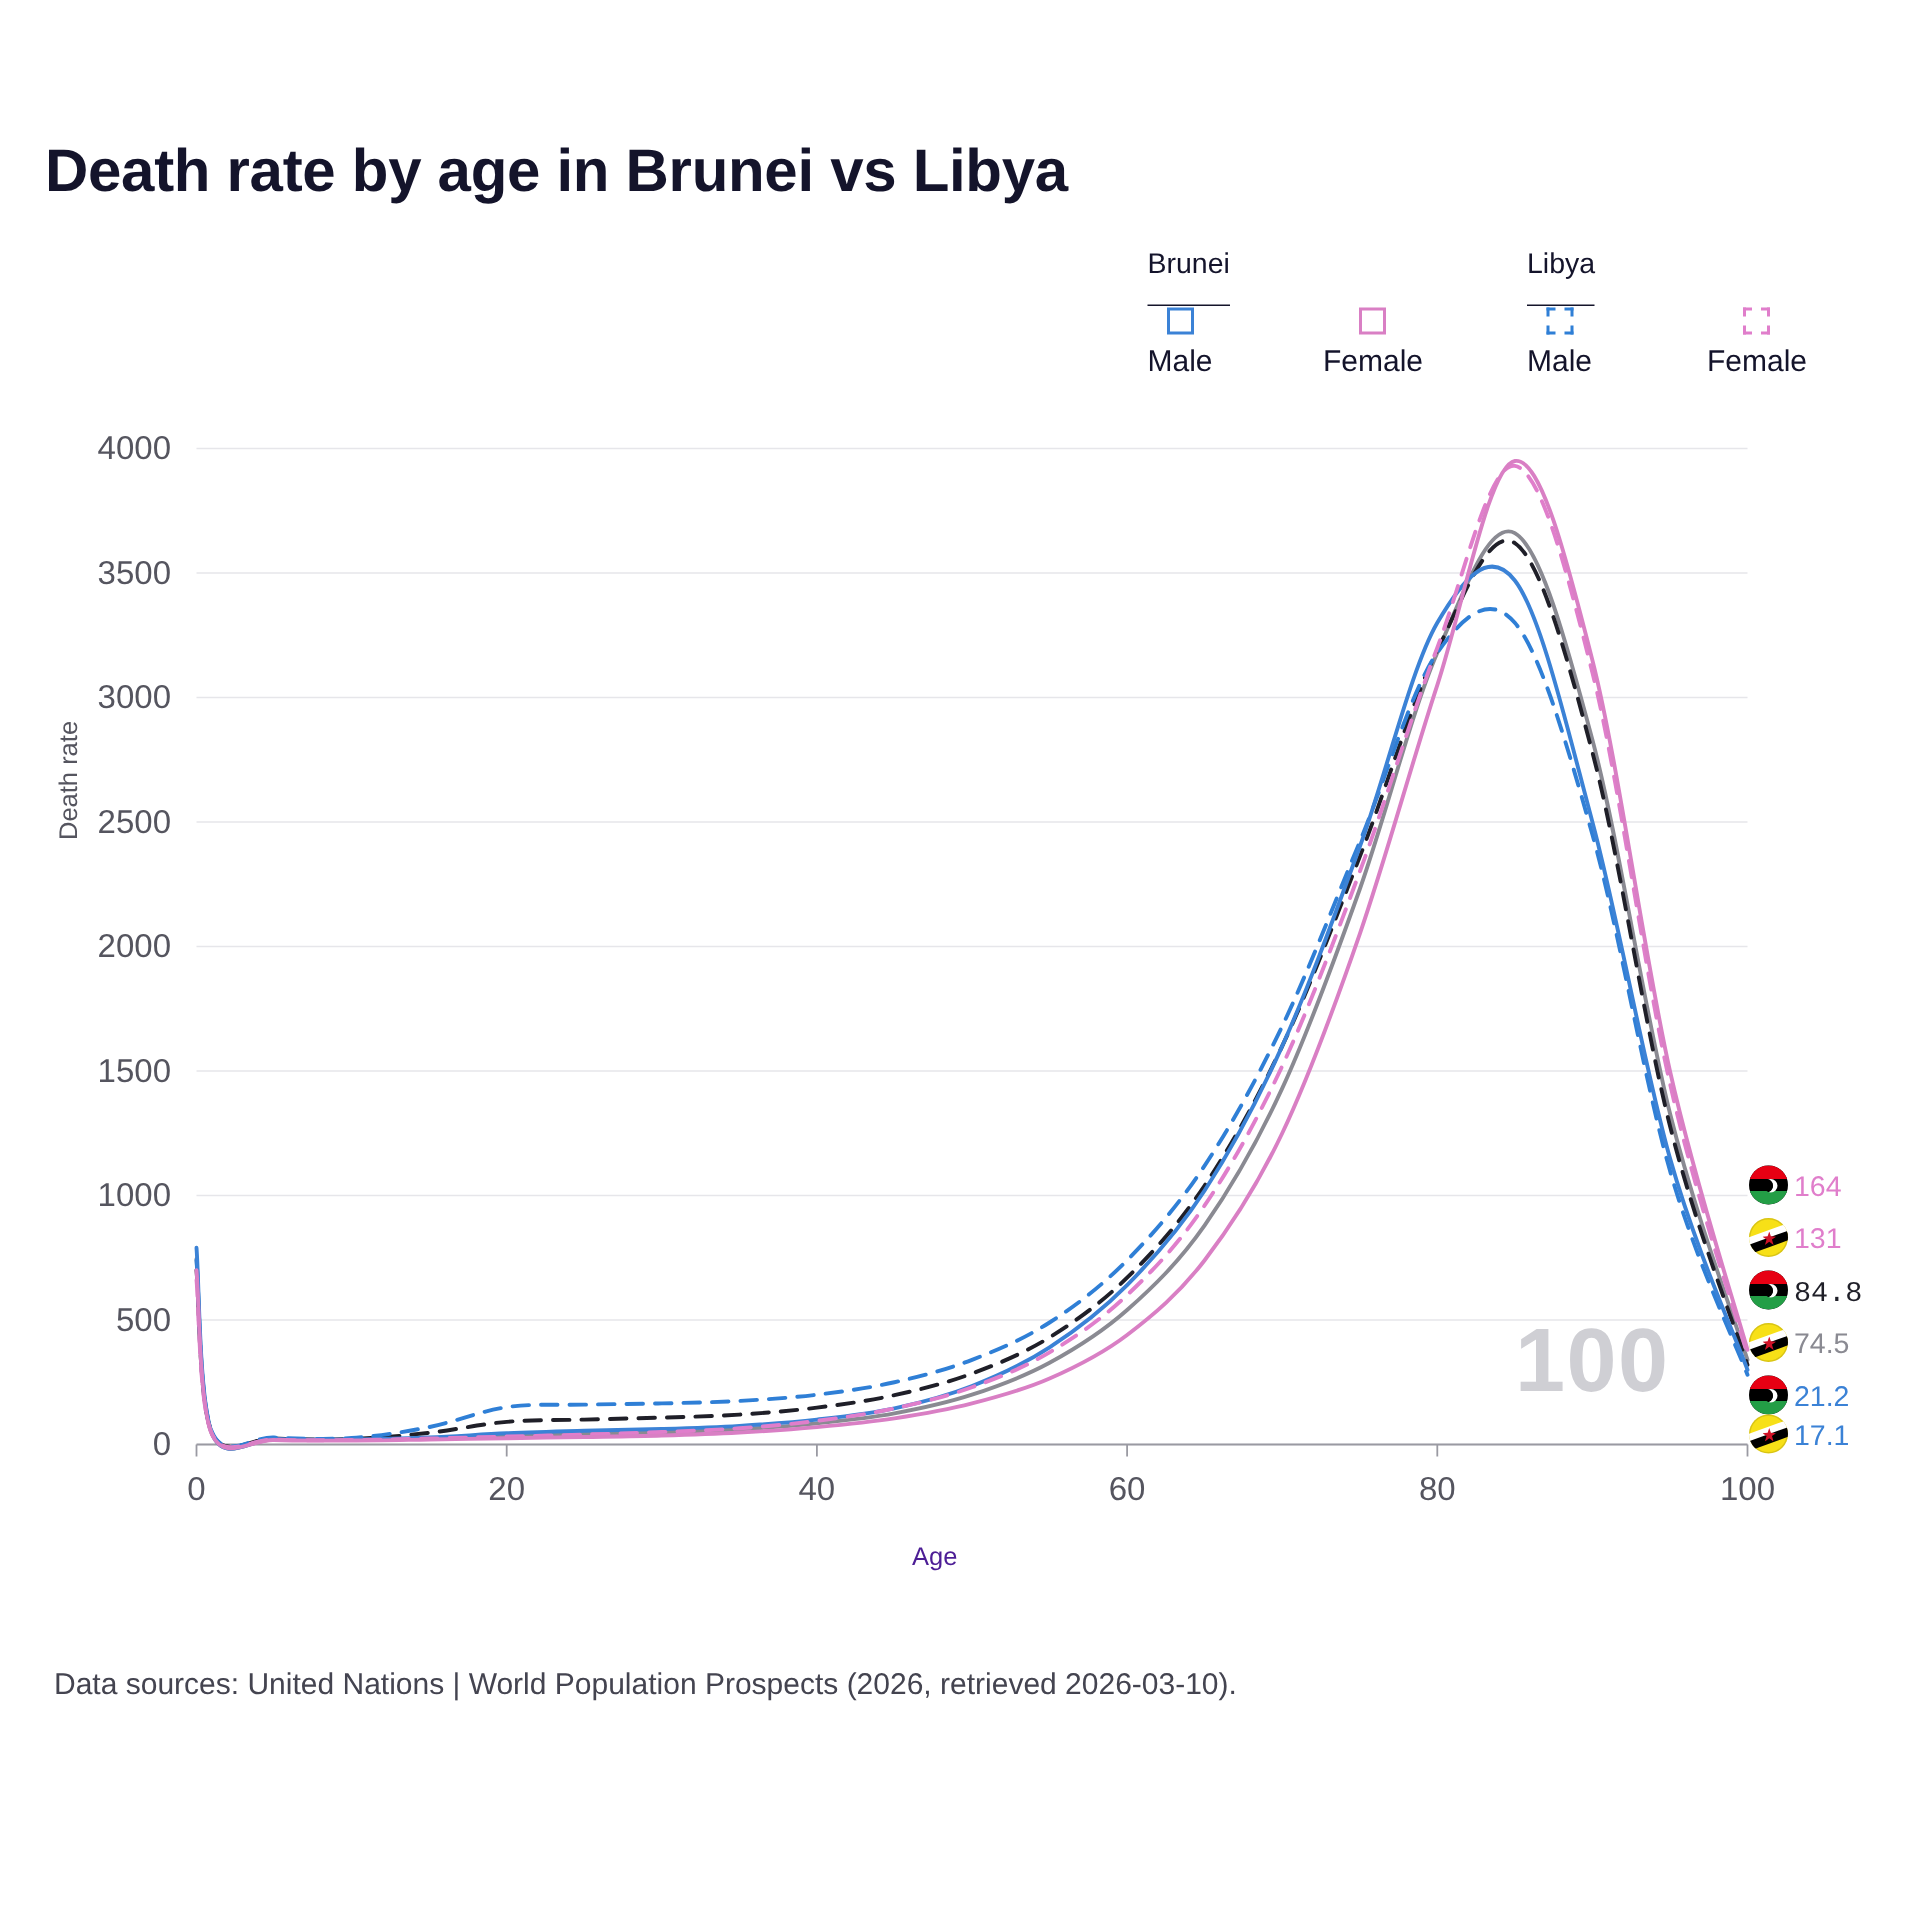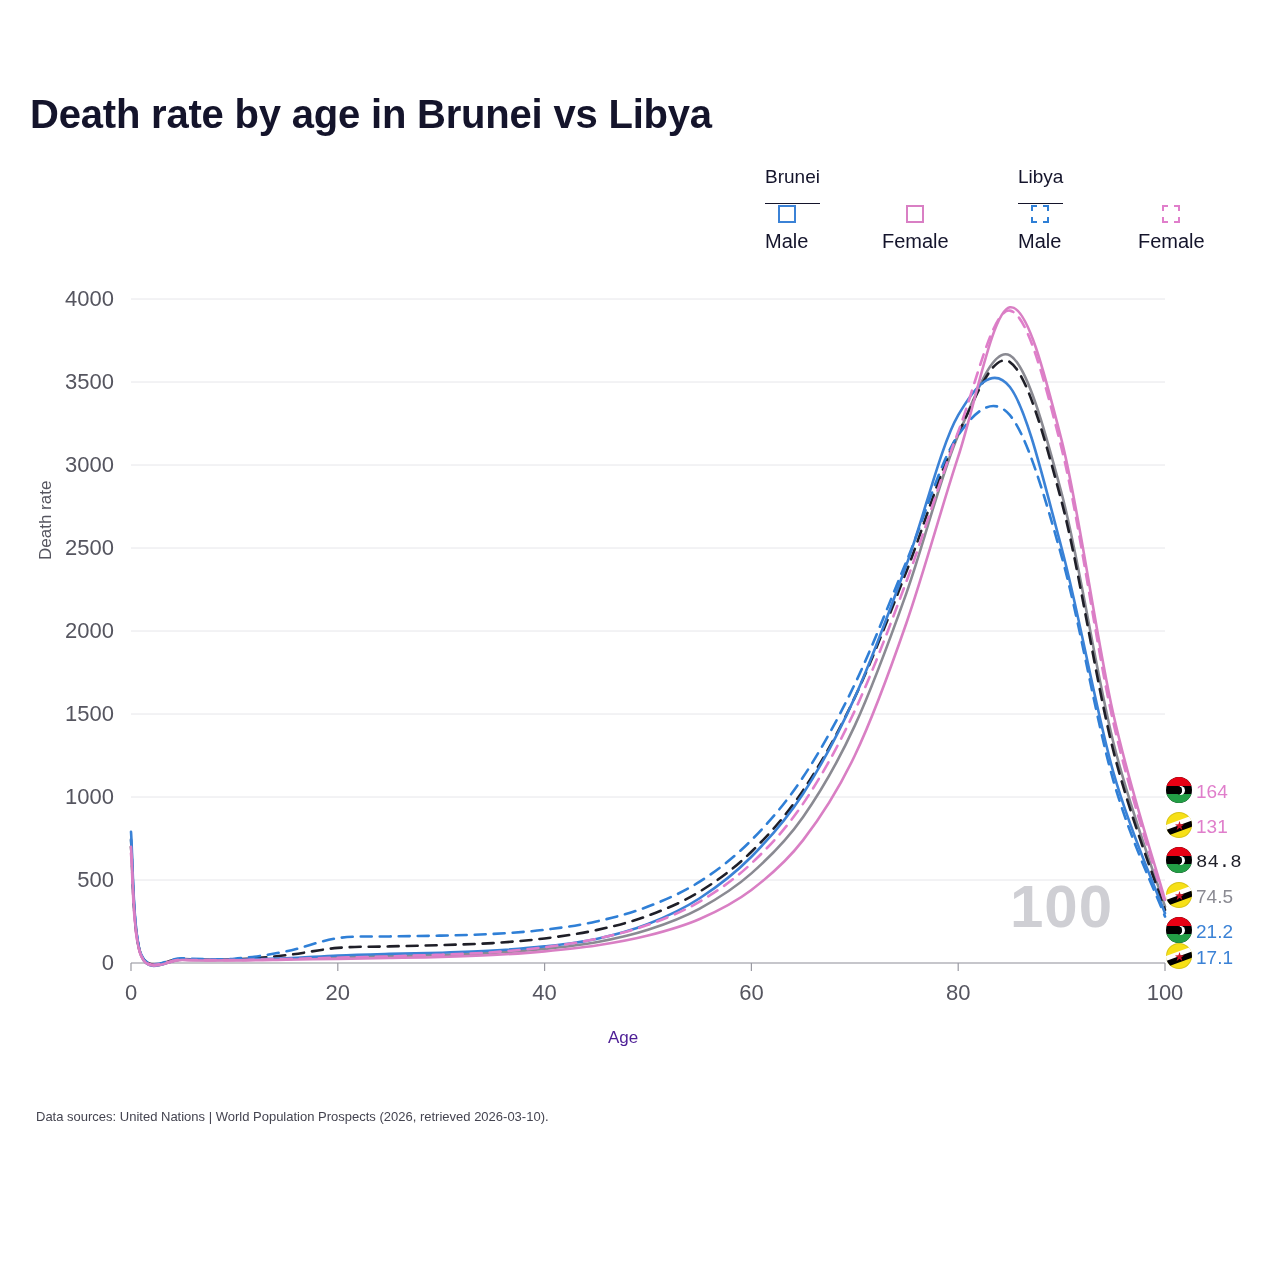--- a/index.html
+++ b/index.html
@@ -178,21 +178,21 @@
     width: 9px; height: 9px;
     background: #cf1126;
     clip-path: polygon(50% 0%, 62% 35%, 100% 38%, 70% 60%, 82% 100%, 50% 75%, 18% 100%, 30% 60%, 0% 38%, 38% 35%);
   }
   .end-val { white-space: nowrap; }
   
   #footer {
     position: absolute;
     left: 36px;
     top: 1106px;
-    font-size: 13px;
+    font-size: 20px;
     color: #444450;
     line-height: 1.75;
   }
   #footer div { white-space: nowrap; }
 </style>
 </head>
 <body>
 
 <div id="chart-root">
 

